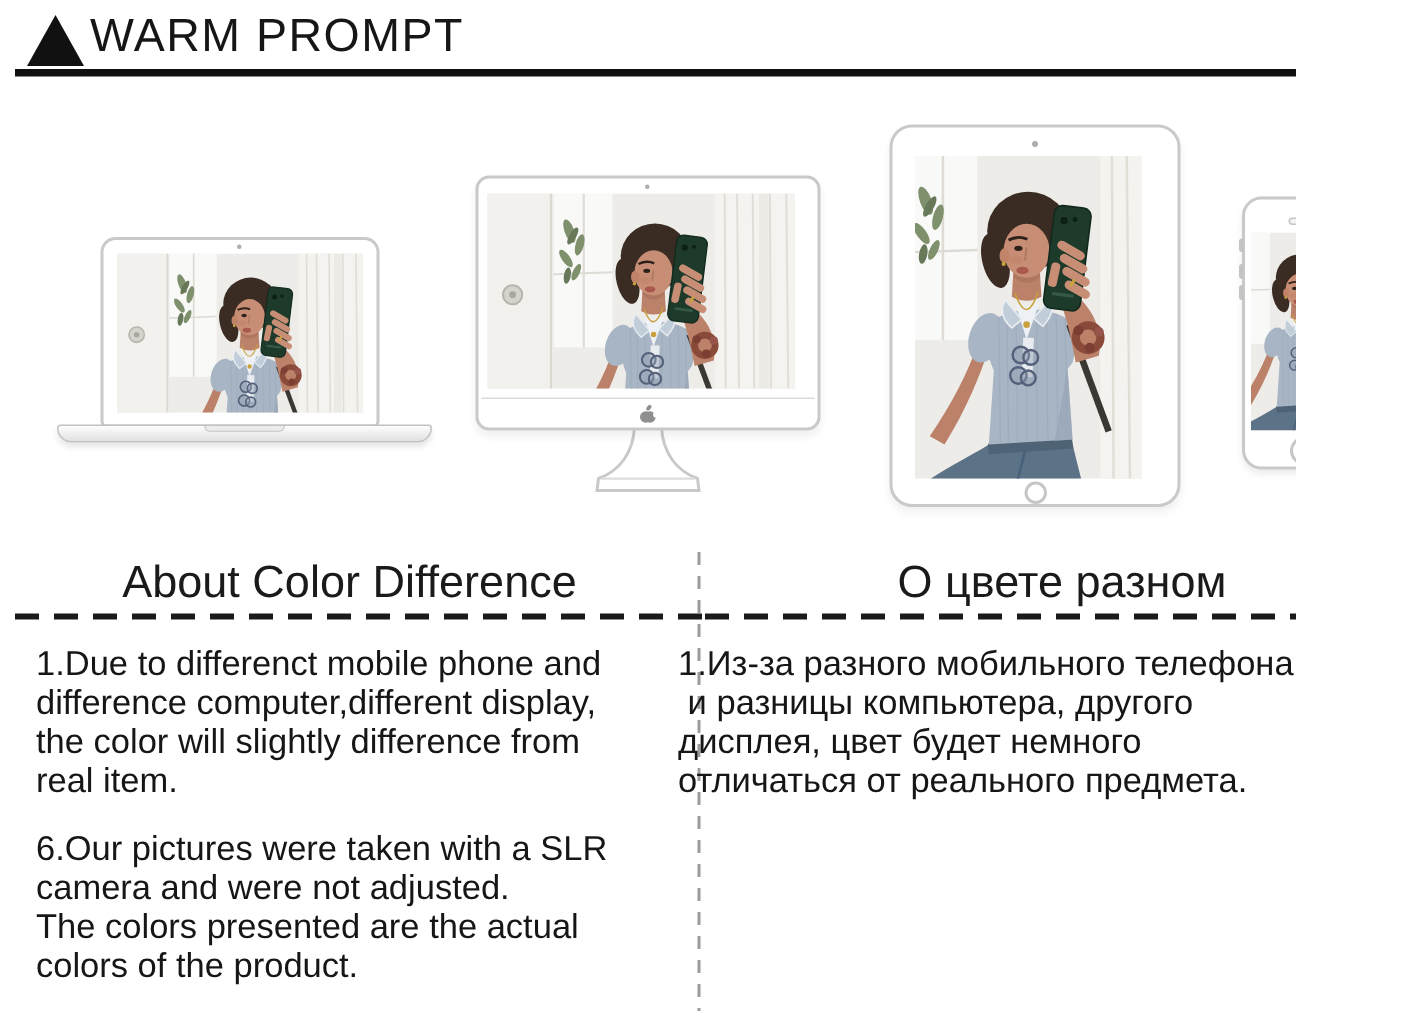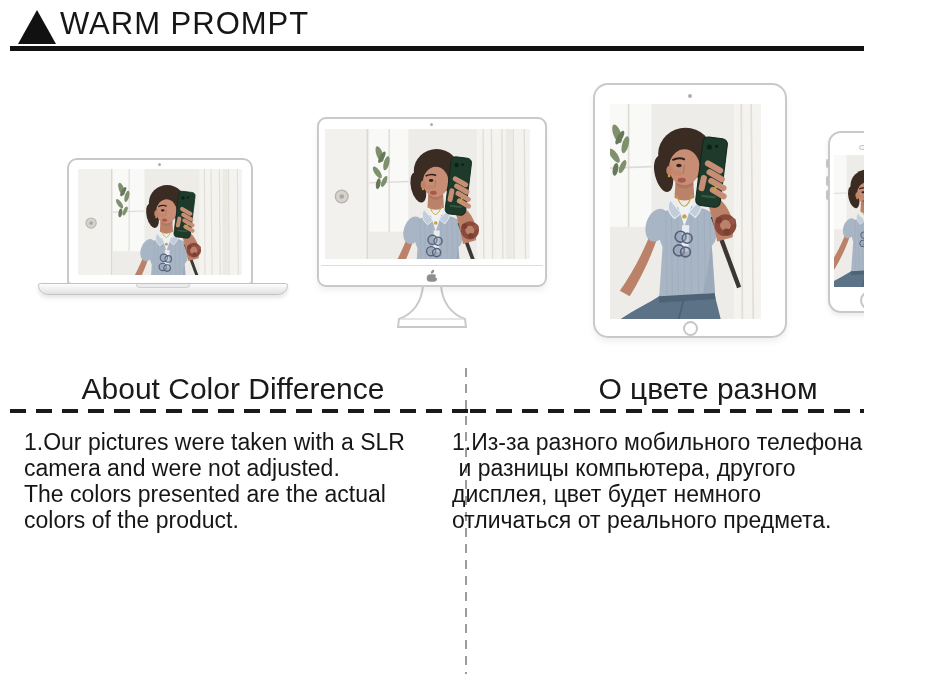--- a/index.html
+++ b/index.html
@@ -212,21 +212,25 @@
     </div>
   </div>
 
   <div class="abs heading" style="left:466px;top:372px;width:484px;">О цвете разном</div>
   <div class="abs heading" style="left:0;top:372px;width:466px;">About Color Difference</div>
   <div class="abs dash-h" style="left:10px;top:409px;width:462px;"></div>
   <div class="abs dash-h" style="left:470px;top:409px;width:438px;"></div>
   <div class="abs dash-v" style="left:465px;top:368px;height:306px;"></div>
 
   <div class="abs" style="left:24px;top:429px;width:442px;">
-    <div class="para">1.Our pictures were taken with a SLR
+    <div class="para">1.Due to differenct mobile phone and
+difference computer,different display,
+the color will slightly difference from
+real item.</div>
+    <div class="para">6.Our pictures were taken with a SLR
 camera and were not adjusted.
 The colors presented are the actual
 colors of the product.</div>
   </div>
   <div class="abs" style="left:452px;top:429px;width:468px;">
     <div class="para">1.Из-за разного мобильного телефона
 &nbsp;и разницы компьютера, другого
 дисплея, цвет будет немного
 отличаться от реального предмета.</div>
   </div>

